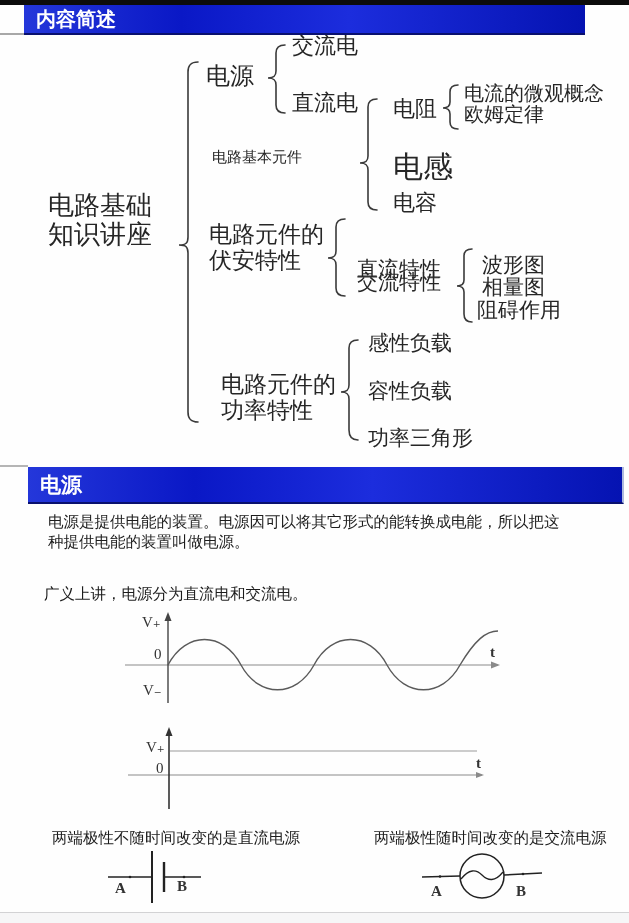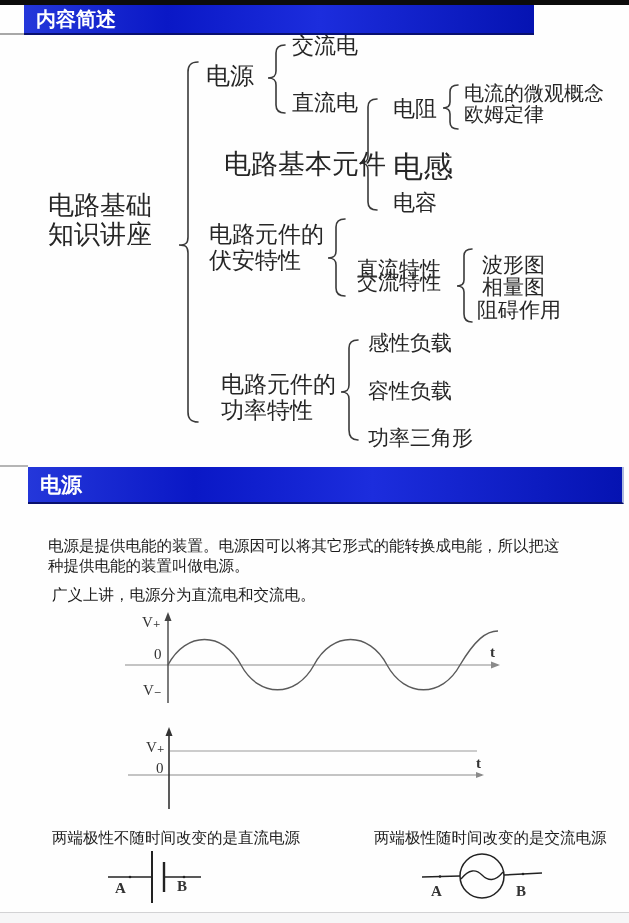--- a/index.html
+++ b/index.html
@@ -3,21 +3,21 @@
 <meta charset="utf-8">
 <style>
   html,body{margin:0;padding:0;background:#ffffff;}
   #stage{position:relative;width:629px;height:923px;background:#fefefe;overflow:hidden;
          font-family:"Liberation Sans","DejaVu Sans",sans-serif;color:#222;}
   .abs{position:absolute;}
   
   .topstrip{left:0;top:0;width:629px;height:5px;background:#0c0c0c;}
   .bar{background:linear-gradient(90deg,#2437da 0%,#0a18c6 28%,#1c2ddd 58%,#0513b2 100%);
        color:#fff;font-weight:bold;display:flex;align-items:center;}
-  .bar1{left:24px;top:5px;width:510px;height:30px;font-size:20px;padding-left:12px;
+  .bar1{left:24px;top:5px;width:561px;height:30px;font-size:20px;padding-left:12px;
         border-bottom:2px solid #09106e;box-sizing:border-box;}
   .bar2{left:28px;top:467px;width:596px;height:37px;font-size:21px;padding-left:12px;
         border-bottom:2px solid #09106e;border-right:2px solid #aeb9dd;box-sizing:border-box;}
   .ledge1{left:0;top:33px;width:24px;height:2px;background:#a8a8a8;}
   .ledge2{left:0;top:465px;width:28px;height:2px;background:#b5b5b5;}
   
   .tnode{position:absolute;font-family:"Liberation Serif","DejaVu Serif",serif;color:#262626;
          white-space:nowrap;line-height:1.12;}
   
   .btxt{position:absolute;font-size:15.5px;color:#1c1c1c;line-height:20px;white-space:nowrap;}
@@ -51,21 +51,21 @@
 
   <div class="tnode" style="left:48px;top:191px;font-size:26px;">
     <div>电路基础</div>
     <div>知识讲座</div>
   </div>
 
   <div class="tnode" style="left:206px;top:63px;font-size:24px;">电源</div>
   <div class="tnode" style="left:292px;top:34px;font-size:22px;">交流电</div>
   <div class="tnode" style="left:292px;top:91px;font-size:22px;">直流电</div>
 
-  <div class="tnode" style="left:224px;top:149px;font-size:27px;">电路基本元件</div>
+  <div class="tnode" style="left:212px;top:149px;font-size:15px;">电路基本元件</div>
   <div class="tnode" style="left:393px;top:97px;font-size:22px;">电阻</div>
   <div class="tnode" style="left:464px;top:82px;font-size:20px;">电流的微观概念</div>
   <div class="tnode" style="left:464px;top:103px;font-size:20px;">欧姆定律</div>
   <div class="tnode" style="left:393px;top:150px;font-size:30px;">电感</div>
   <div class="tnode" style="left:393px;top:191px;font-size:22px;">电容</div>
 
   <div class="tnode" style="left:209px;top:222px;font-size:23px;">
     <div>电路元件的</div>
     <div>伏安特性</div>
   </div>
@@ -81,25 +81,25 @@
   </div>
   <div class="tnode" style="left:368px;top:332px;font-size:21px;">感性负载</div>
   <div class="tnode" style="left:368px;top:380px;font-size:21px;">容性负载</div>
   <div class="tnode" style="left:368px;top:427px;font-size:21px;">功率三角形</div>
 
   <div class="abs ledge2"></div>
   <div class="abs bar bar2">
     <span>电源</span>
   </div>
 
-  <div class="btxt" style="left:48px;top:536px;">
+  <div class="btxt" style="left:48px;top:512px;">
     <div>电源是提供电能的装置。电源因可以将其它形式的能转换成电能，所以把这</div>
     <div>种提供电能的装置叫做电源。</div>
   </div>
-  <div class="btxt" style="left:52px;top:585px;">广义上讲，电源分为直流电和交流电。</div>
+  <div class="btxt" style="left:44px;top:585px;font-family:Liberation Mono, monospace;">广义上讲，电源分为直流电和交流电。</div>
 
   <div class="abs" style="left:120px;top:608px;width:398px;height:105px;">
     <svg width="398" height="105" viewBox="0 0 398 105">
       <line x1="5" y1="57" x2="378" y2="57" stroke="#8a8a8a" stroke-width="1.2"></line>
       <polygon points="371,53.5 380,57 371,60.5" fill="#8a8a8a"></polygon>
       <line x1="48" y1="10" x2="48" y2="95" stroke="#444" stroke-width="1.4"></line>
       <polygon points="44.5,13 48,4 51.5,13" fill="#444"></polygon>
       <path d="M48,57 C66,23 103,23 121,57 C139,90 176,90 194,57 C212,23 249,23 267,57 C285,90 322,90 340,57 C355,32 366,23 378,23" fill="none" stroke="#5a5a5a" stroke-width="1.4"></path>
     </svg>
     <span class="chart-label" style="left:22px;top:5px;">V₊</span>

